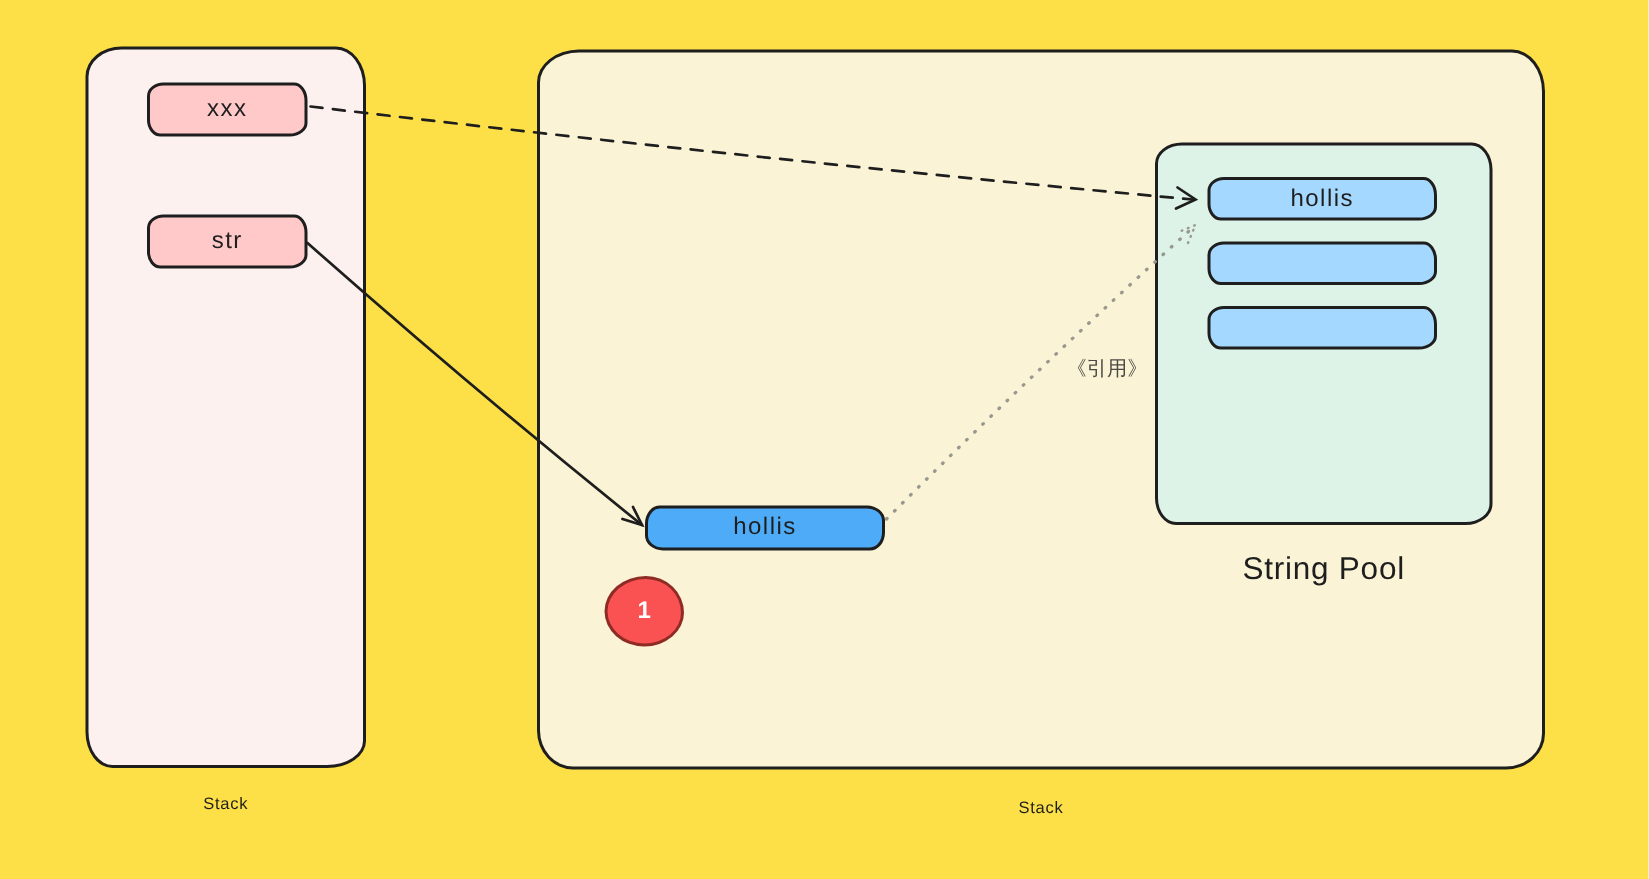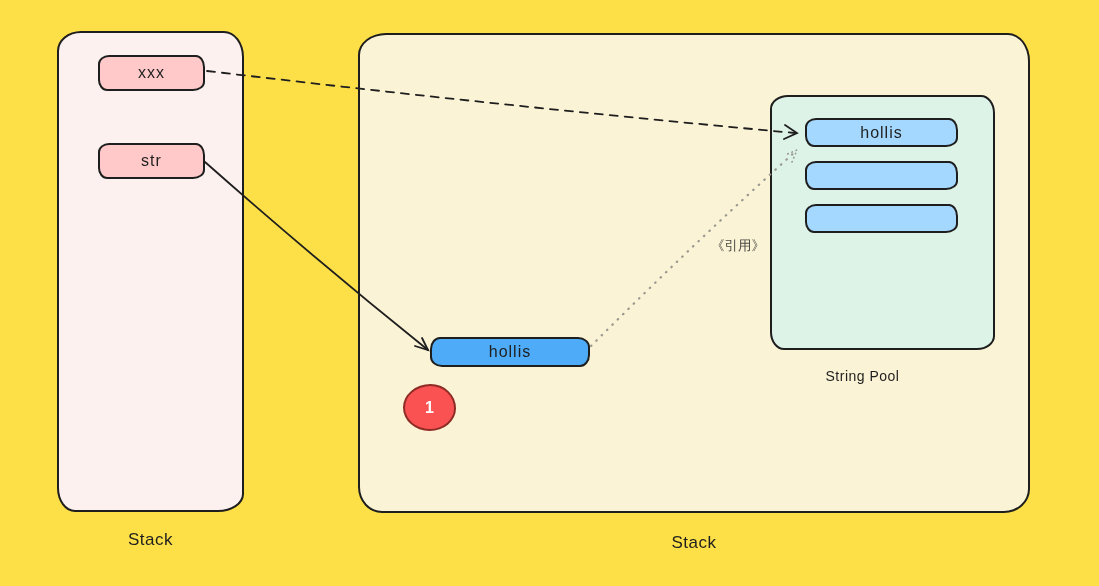--- a/index.html
+++ b/index.html
@@ -65,26 +65,26 @@
     background: var(--badge-fill, #fa5252);
     border: 2.6px solid var(--badge-border, #8f2b25);
     border-radius: 52% 48% 50% 50% / 50% 52% 48% 50%;
     box-sizing: border-box;
     display: flex; align-items: center; justify-content: center;
     color: #ffffff; font-weight: bold; font-size: 16px;
   }
   .caption {
     position: absolute;
     text-align: center;
-    font-size: 17px;
+    font-size: 11px;
     letter-spacing: 0.5px;
   }
   .stack-caption { left: 57px; width: 187px; top: 530px; }
   .heap-caption  { left: 358px; width: 672px; top: 533px; }
-  .pool-caption  { left: 750px; width: 225px; top: 368px; font-size: 14px; }
+  .pool-caption  { left: 770px; width: 225px; top: 368px; font-size: 21px; }
   .arrows-layer {
     position: absolute; left: 0; top: 0; width: 1099px; height: 586px;
     pointer-events: none; z-index: 5;
   }
   .ref-annotation {
     position: absolute;
     left: 666px; top: 235px;
     padding: 2px 5px;
     background: var(--heap-fill, #fbf3d6);
     color: var(--ref-text, #4a4a45);

